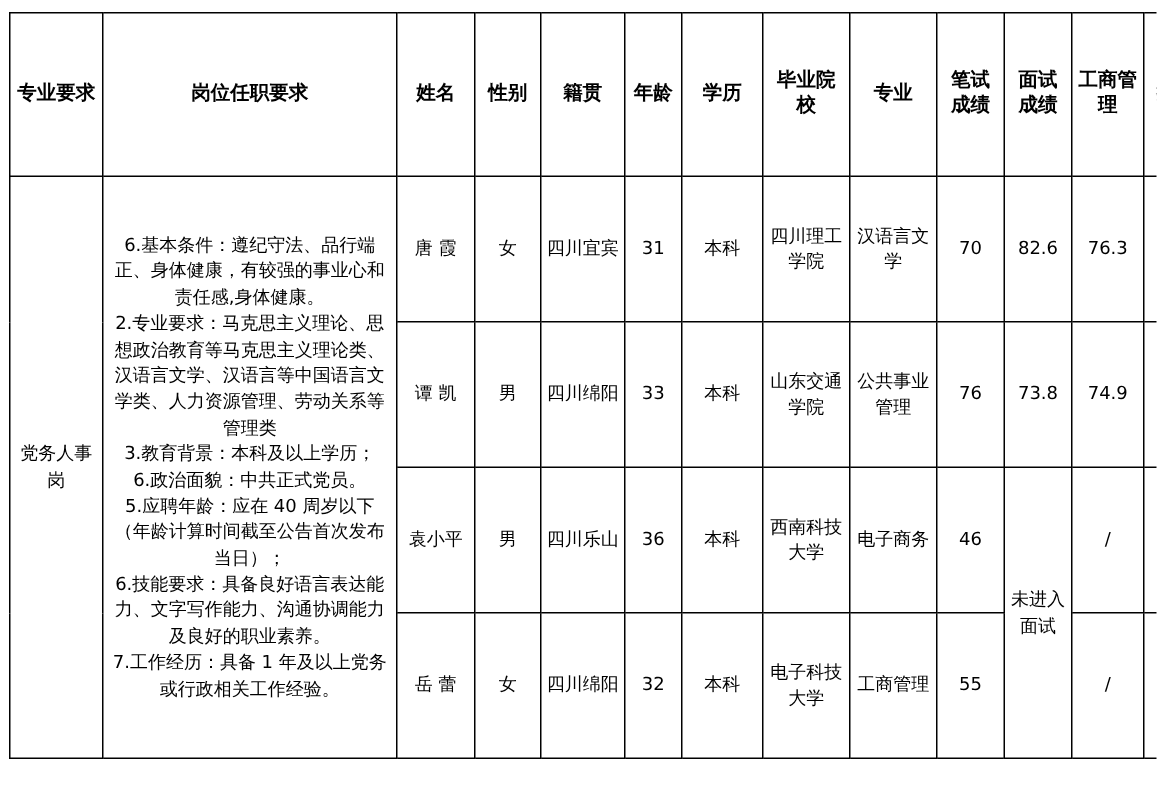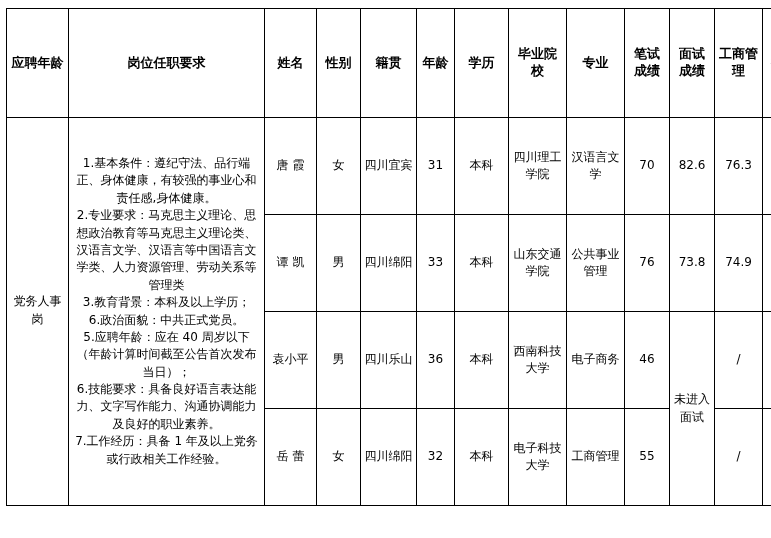--- a/index.html
+++ b/index.html
@@ -52,21 +52,20 @@
   col.c-school  { width: 58px; }
   col.c-major   { width: 58px; }
   col.c-written { width: 45px; }
   col.c-inter   { width: 45px; }
   col.c-total   { width: 48px; }
   col.c-rank    { width: 43px; }
 
   td.post-cell {
     font-size: 13px;
     line-height: 1.6;
-    font-family: Liberation Mono, monospace;
   }
   td.req-cell {
     text-align: left;
     font-size: 12px;
     line-height: 1.62;
     padding: 6px 6px 6px 5px;
     vertical-align: top;
   }
   td.req-cell div { white-space: normal; }
   .row-tall td { height: 92px; }
@@ -88,39 +87,39 @@
         <col class="c-edu">
         <col class="c-school">
       <col class="c-major">
         <col class="c-written">
         <col class="c-inter">
         <col class="c-total">
       <col class="c-rank">
     </colgroup>
     <tbody>
       <tr class="head">
-        <td>应聘年龄</td>
+        <td>专业要求</td>
         <td>岗位任职要求</td>
         <td>姓名</td>
         <td>性别</td>
         <td>籍贯</td>
         <td>年龄</td>
         <td>学历</td>
         <td>毕业院校</td>
         <td>专业</td>
         <td>笔试成绩</td>
         <td>面试成绩</td>
         <td>工商管理</td>
         <td>排名</td>
       </tr>
 
       <tr class="row-tall">
         <td class="post-cell" rowspan="4">党务人事岗</td>
         <td class="req-cell" rowspan="4">
-          <div>1.基本条件：遵纪守法、品行端正、身体健康，有较强的事业心和责任感,身体健康。</div>
+          <div>6.基本条件：遵纪守法、品行端正、身体健康，有较强的事业心和责任感,身体健康。</div>
           <div>2.专业要求：马克思主义理论、思想政治教育等马克思主义理论类、汉语言文学、汉语言等中国语言文学类、人力资源管理、劳动关系等管理类</div>
           <div>3.教育背景：本科及以上学历；</div>
           <div>6.政治面貌：中共正式党员。</div>
           <div>5.应聘年龄：应在 40 周岁以下（年龄计算时间截至公告首次发布当日）；</div>
           <div>6.技能要求：具备良好语言表达能力、文字写作能力、沟通协调能力及良好的职业素养。</div>
           <div>7.工作经历：具备 1 年及以上党务或行政相关工作经验。</div>
         </td>
         <td>唐 霞</td>
         <td>女</td>
         <td class="cell-two-line">四川宜宾</td>

